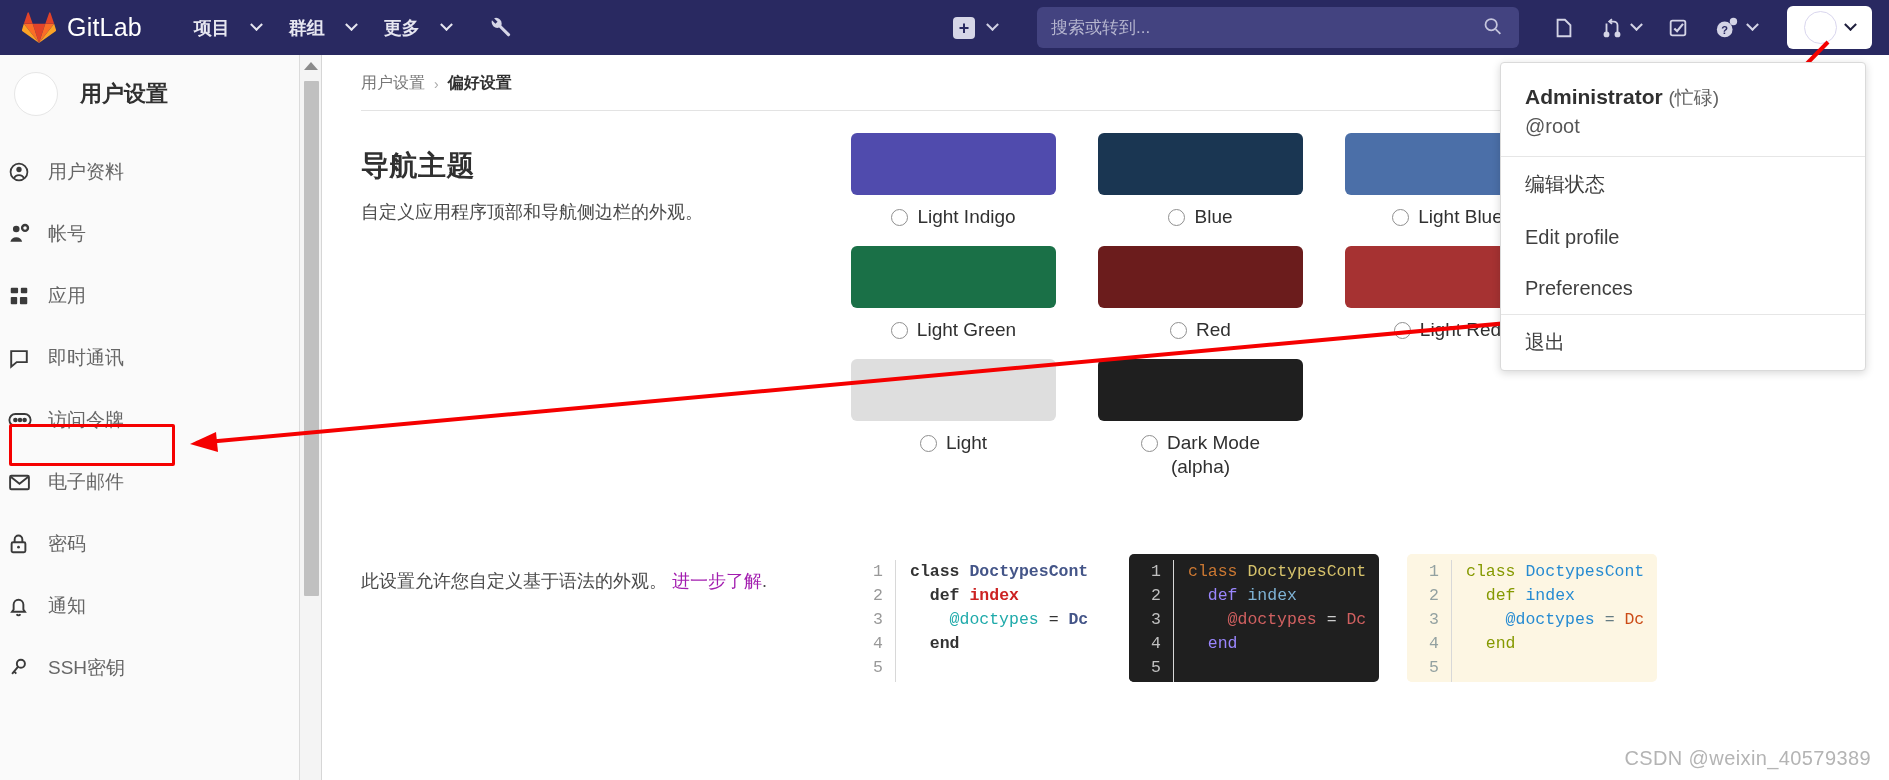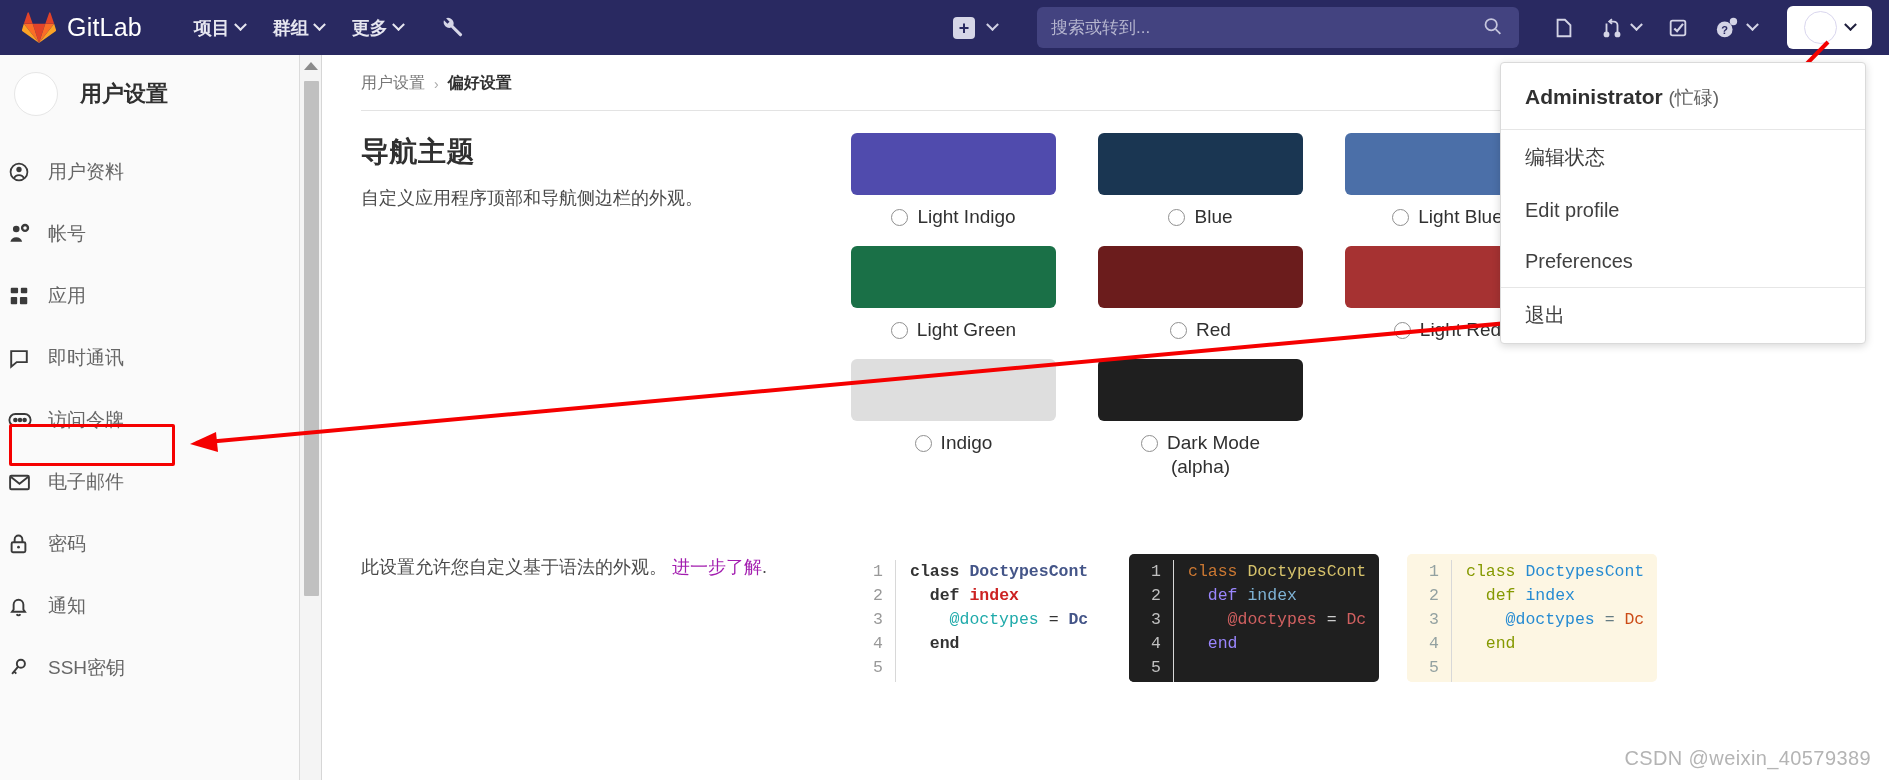--- a/index.html
+++ b/index.html
@@ -17,21 +17,21 @@
     position: absolute; top:0; left:0; width:1889px; height:55px;
     background:#292961; display:flex; align-items:center;
   }
   .gl-logo { margin-left: 22px; width:34px; height:32px; position:relative; }
   .gl-brand {
     color:#fff; font-size:25px; margin-left:11px; letter-spacing:.2px;
     font-weight: 400;
   }
   .nav-links { display:flex; align-items:center; margin-left:38px; }
   .nav-link {
-    display:flex; align-items:center; gap:6px;
+    display:flex; align-items:center; gap:22px;
     color:#e6e6f0; font-size:18px; font-weight:bold;
     padding: 6px 14px; cursor:pointer;
   }
   .chev {
     display:inline-block; width:9px; height:9px;
     border-right:2.4px solid currentColor; border-bottom:2.4px solid currentColor;
     transform: rotate(45deg) translate(-2px,-2px);
   }
   .wrench { margin-left:24px; color:#d6d6e7; font-size:21px; display:flex; align-items:center;}
   .nav-spacer { flex:1 1 auto; }
@@ -86,21 +86,21 @@
   .sb-thumb { position:absolute; top:26px; left:4px; width:15px; height:515px; background:#c0c0c0; border-radius:1px; }
 
   
   .main { position:absolute; top:55px; left:323px; right:0; bottom:0; background:#fff; overflow:hidden;}
   .breadcrumb { padding: 18px 0 0 38px; font-size:16px; color:#777; display:flex; align-items:center; gap:9px;}
   .bc-sep { color:#aaa; font-size:14px;}
   .bc-cur { color:#303030; font-weight:bold; }
   .hr { margin:16px 38px 0 38px; height:1px; background:#e3e3e3; }
 
   .section { display:flex; padding: 22px 0 0 38px; }
-  .sec-left { width:490px; flex:0 0 490px; padding-right:30px;}
+  .sec-left { width:490px; flex:0 0 490px; padding-right:30px;margin-top:14px;}
   .sec-title { font-size:28px; font-weight:bold; color:#303030; margin:0 0 14px 0; letter-spacing:.5px;}
   .sec-desc { font-size:18px; color:#4a4a4a; line-height:1.55; margin:0;}
   .sec-desc a { color:#a21caf; text-decoration:none;}
 
   .theme-grid { display:grid; grid-template-columns: repeat(4, 247px); row-gap:18px; }
   .theme-cell { width:247px; }
   .swatch { width:205px; height:62px; border-radius:6px; }
   .theme-lbl {
     margin-top:11px; width:205px; display:flex; align-items:center; justify-content:center; gap:9px;
     font-size:19px; color:#303030;
@@ -440,21 +440,21 @@
                 <span class="radio"></span>
                 <span>Dark</span>
               </div>
             </div>
           </div>
           <div class="theme-cell">
             <div class="swatch" style="background: rgb(222, 222, 222);"></div>
             <div class="theme-lbl">
               <div class="lbl-row">
                 <span class="radio"></span>
-                <span>Indigo</span>
+                <span>Light</span>
               </div>
             </div>
           </div>
           <div class="theme-cell">
             <div class="swatch" style="background: rgb(31, 31, 31);"></div>
             <div class="theme-lbl col">
               <div class="lbl-row">
                 <span class="radio"></span>
                 <span>Dark Mode</span>
               </div>
@@ -508,20 +508,21 @@
         </div>
     </div>
   </div>
 
   <div class="dropdown">
     <div class="dd-head">
       <div class="dd-name">
         <span>Administrator</span>
         <span class="busy">(忙碌)</span>
       </div>
+      <div class="dd-handle">@root</div>
     </div>
     <div class="dd-sep"></div>
     <div id="dd-items">
         <div class="dd-item">编辑状态</div>
         <div class="dd-item">Edit profile</div>
         <div class="dd-item">Preferences</div>
         <div class="dd-sep"></div>
         <div class="dd-item">退出</div>
       </div>
   </div>

